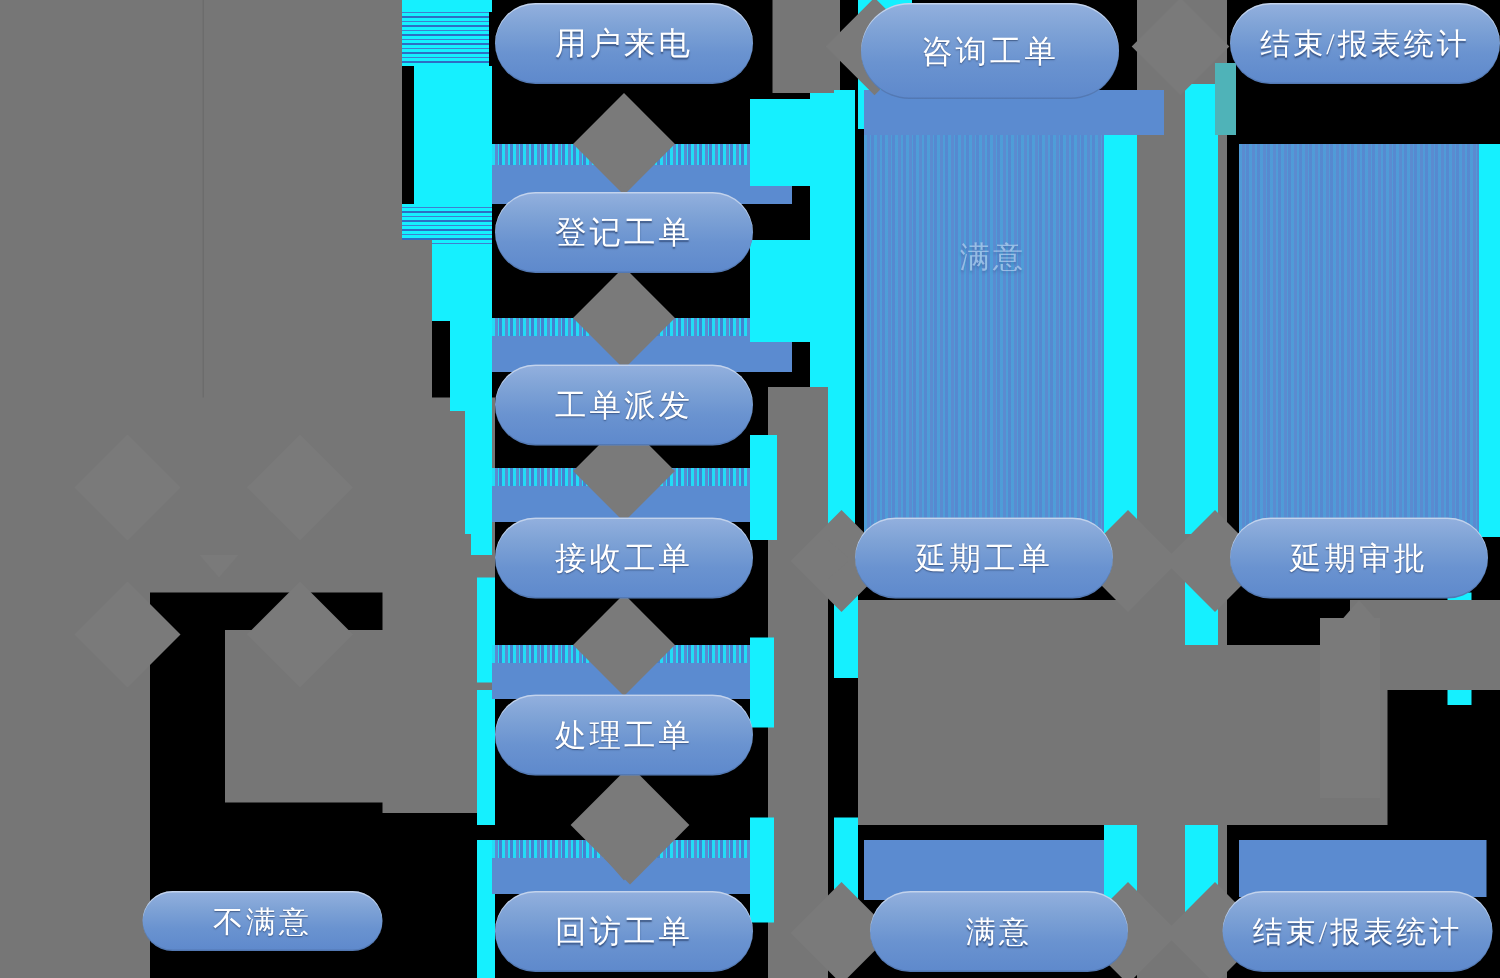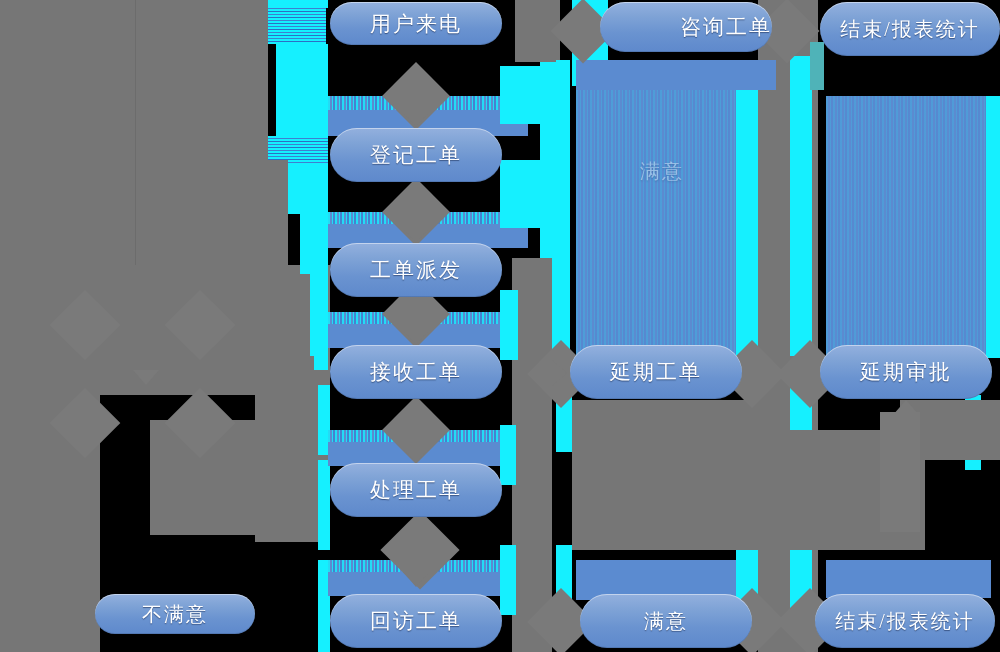--- a/index.html
+++ b/index.html
@@ -189,21 +189,21 @@
   <div class="arrow diamond" style="left:537px;top:598px;width:48px;height:48px;"></div>
   <div class="arrow diamond" style="left:728px;top:598px;width:48px;height:48px;"></div>
   <div class="arrow diamond" style="left:786px;top:598px;width:48px;height:48px;"></div>
 
   <div class="arrow diamond" style="left:560px;top:8px;width:46px;height:46px;"></div>
   <div class="arrow diamond" style="left:764px;top:8px;width:46px;height:46px;"></div>
 
   <div class="arrow tri-up" style="left:893px;top:400px;"></div>
   <div class="bar" style="left:880px;top:412px;width:40px;height:120px;"></div>
 
-  <div class="node" style="left:330px;top:2px;width:172px;height:43px;">
+  <div class="node" style="left:330px;top:2px;width:172px;height:54px;">
     <span>用户来电</span>
   </div>
   <div class="node" style="left:330px;top:128px;width:172px;height:54px;text-align:right;">
     <span>登记工单</span>
   </div>
   <div class="node" style="left:330px;top:243px;width:172px;height:54px;">
     <span>工单派发</span>
   </div>
   <div class="node" style="left:330px;top:345px;width:172px;height:54px;">
     <span>接收工单</span>
@@ -212,21 +212,21 @@
     <span>处理工单</span>
   </div>
   <div class="node" style="left:330px;top:594px;width:172px;height:54px;">
     <span>回访工单</span>
   </div>
 
   <div class="node small" style="left:95px;top:594px;width:160px;height:40px;">
     <span>不满意</span>
   </div>
 
-  <div class="node" style="left:600px;top:2px;width:172px;height:50px;justify-content:flex-end;">
+  <div class="node" style="left:574px;top:2px;width:172px;height:64px;">
     <span>咨询工单</span>
   </div>
   <div class="node" style="left:570px;top:345px;width:172px;height:54px;">
     <span>延期工单</span>
   </div>
   <div class="node small" style="left:580px;top:594px;width:172px;height:54px;">
     <span>满意</span>
   </div>
 
   <div class="node small" style="left:820px;top:2px;width:180px;height:54px;">

